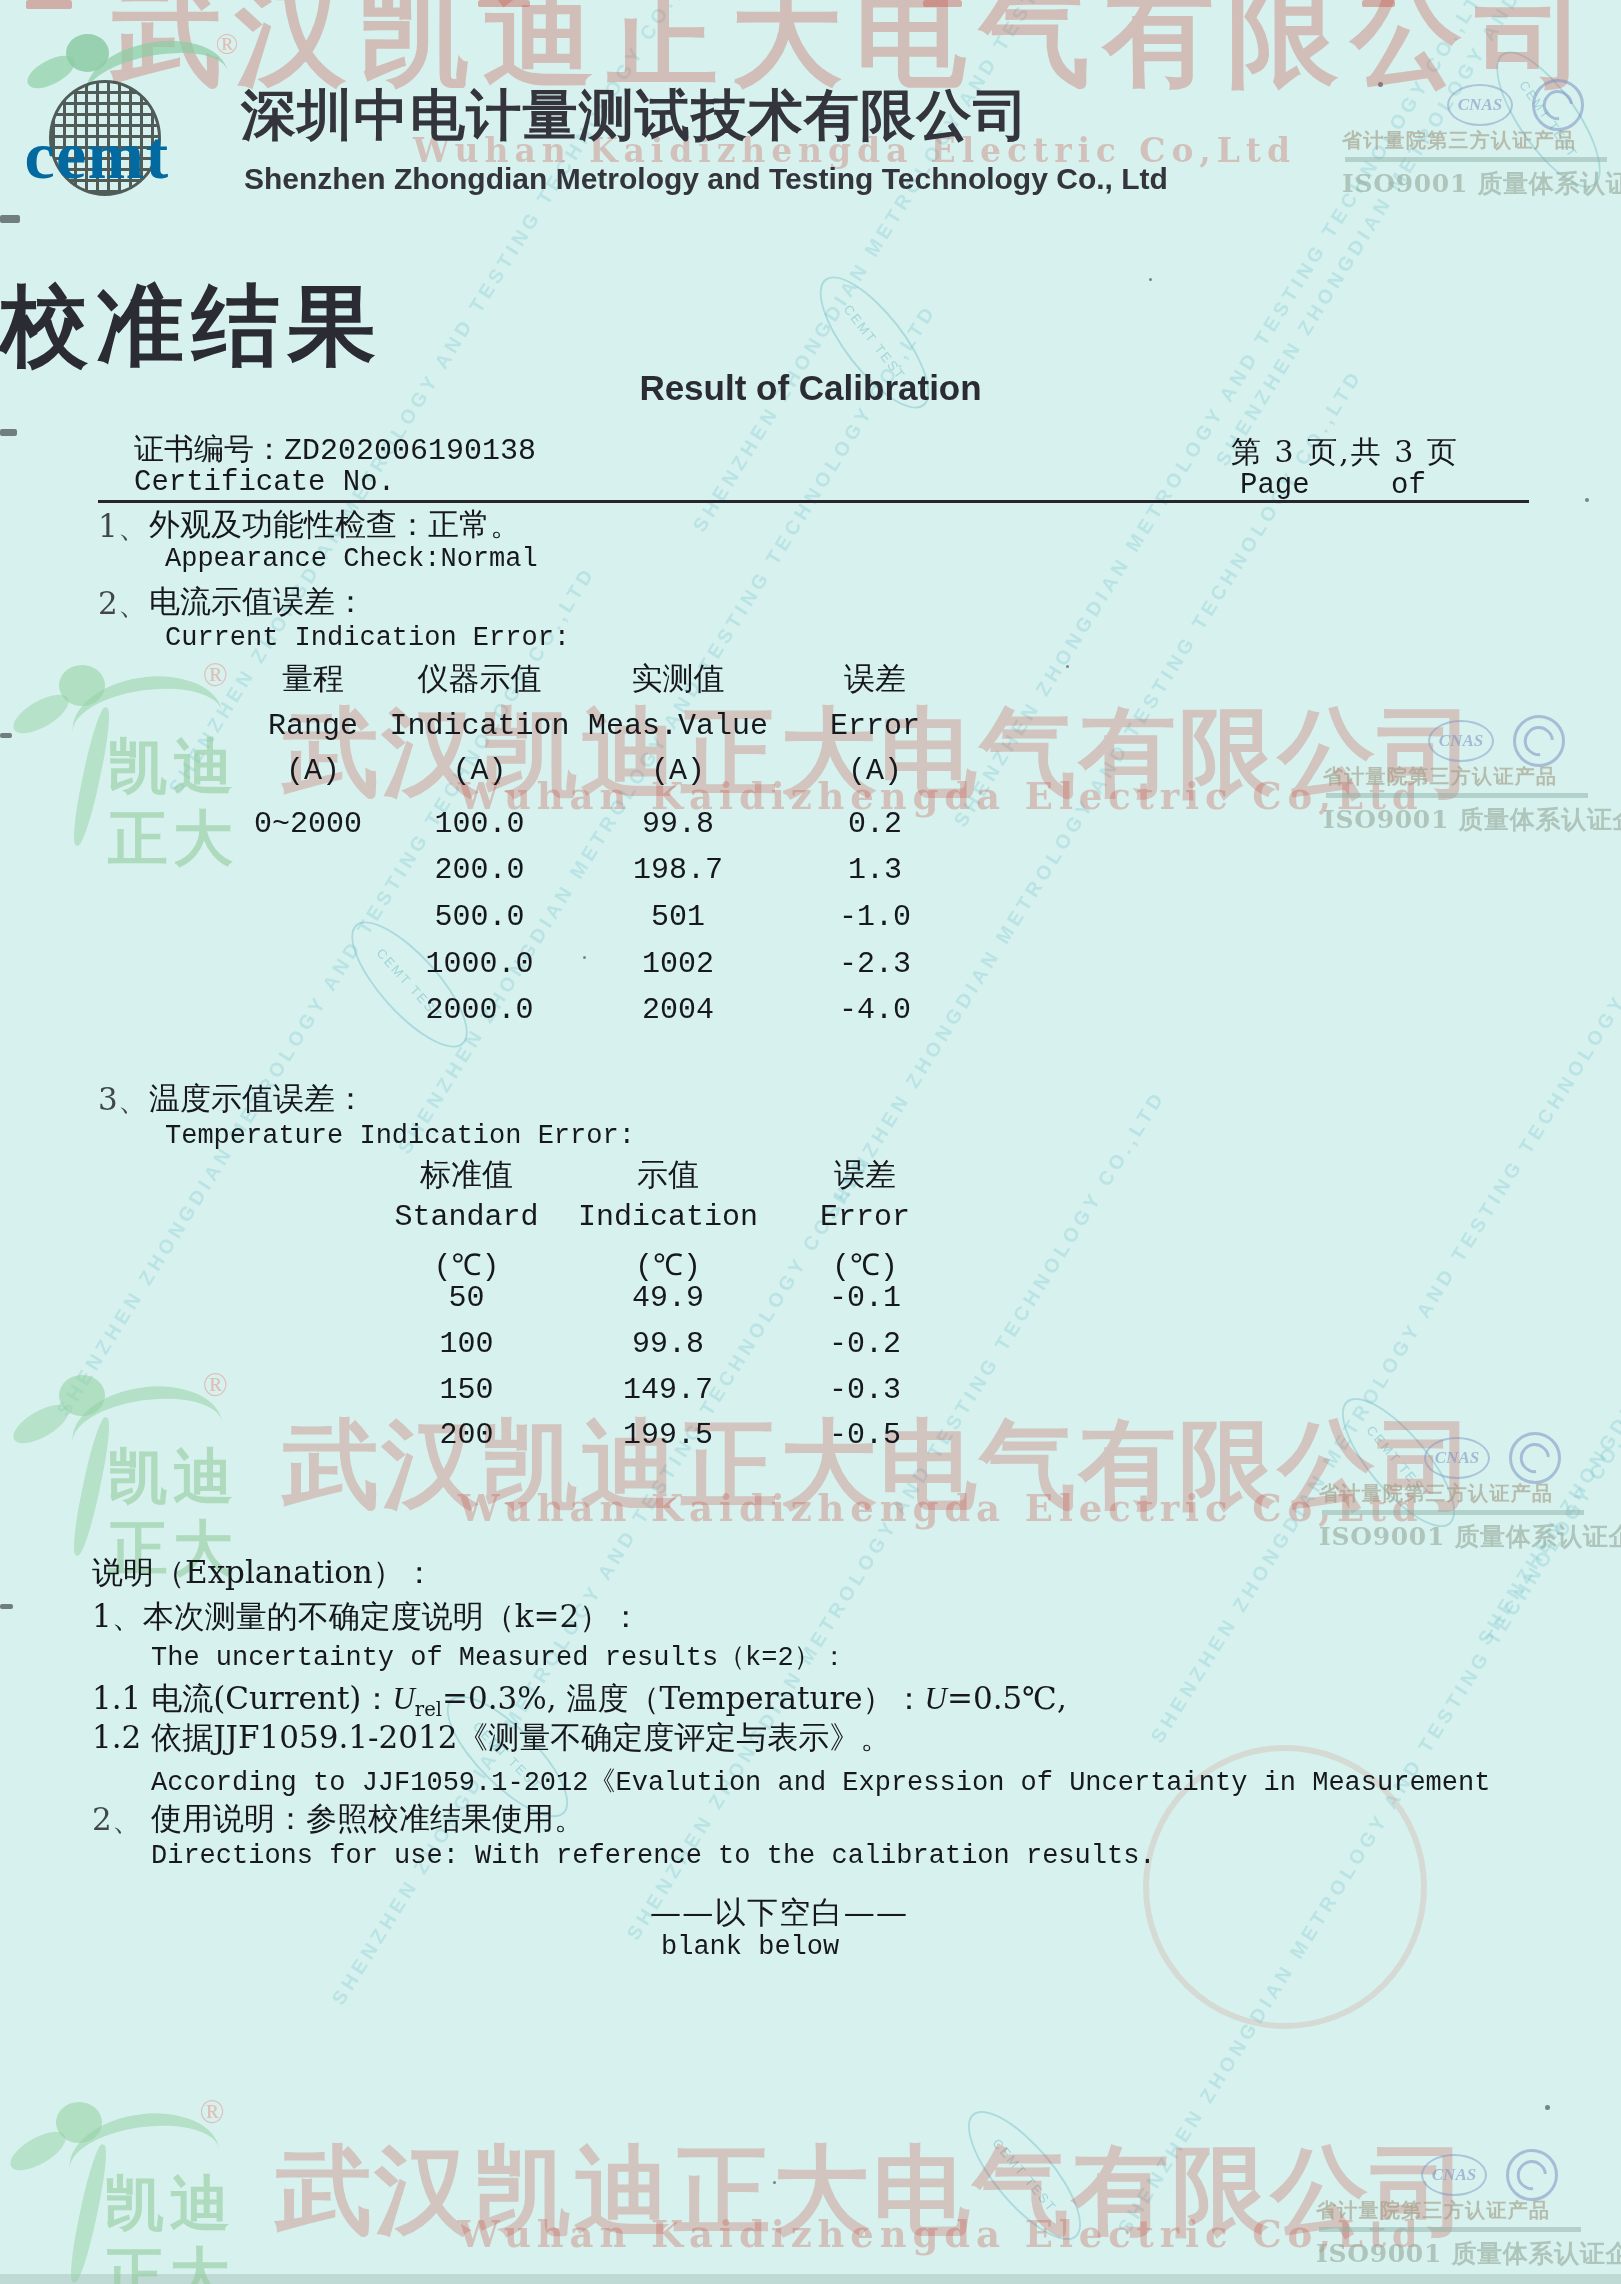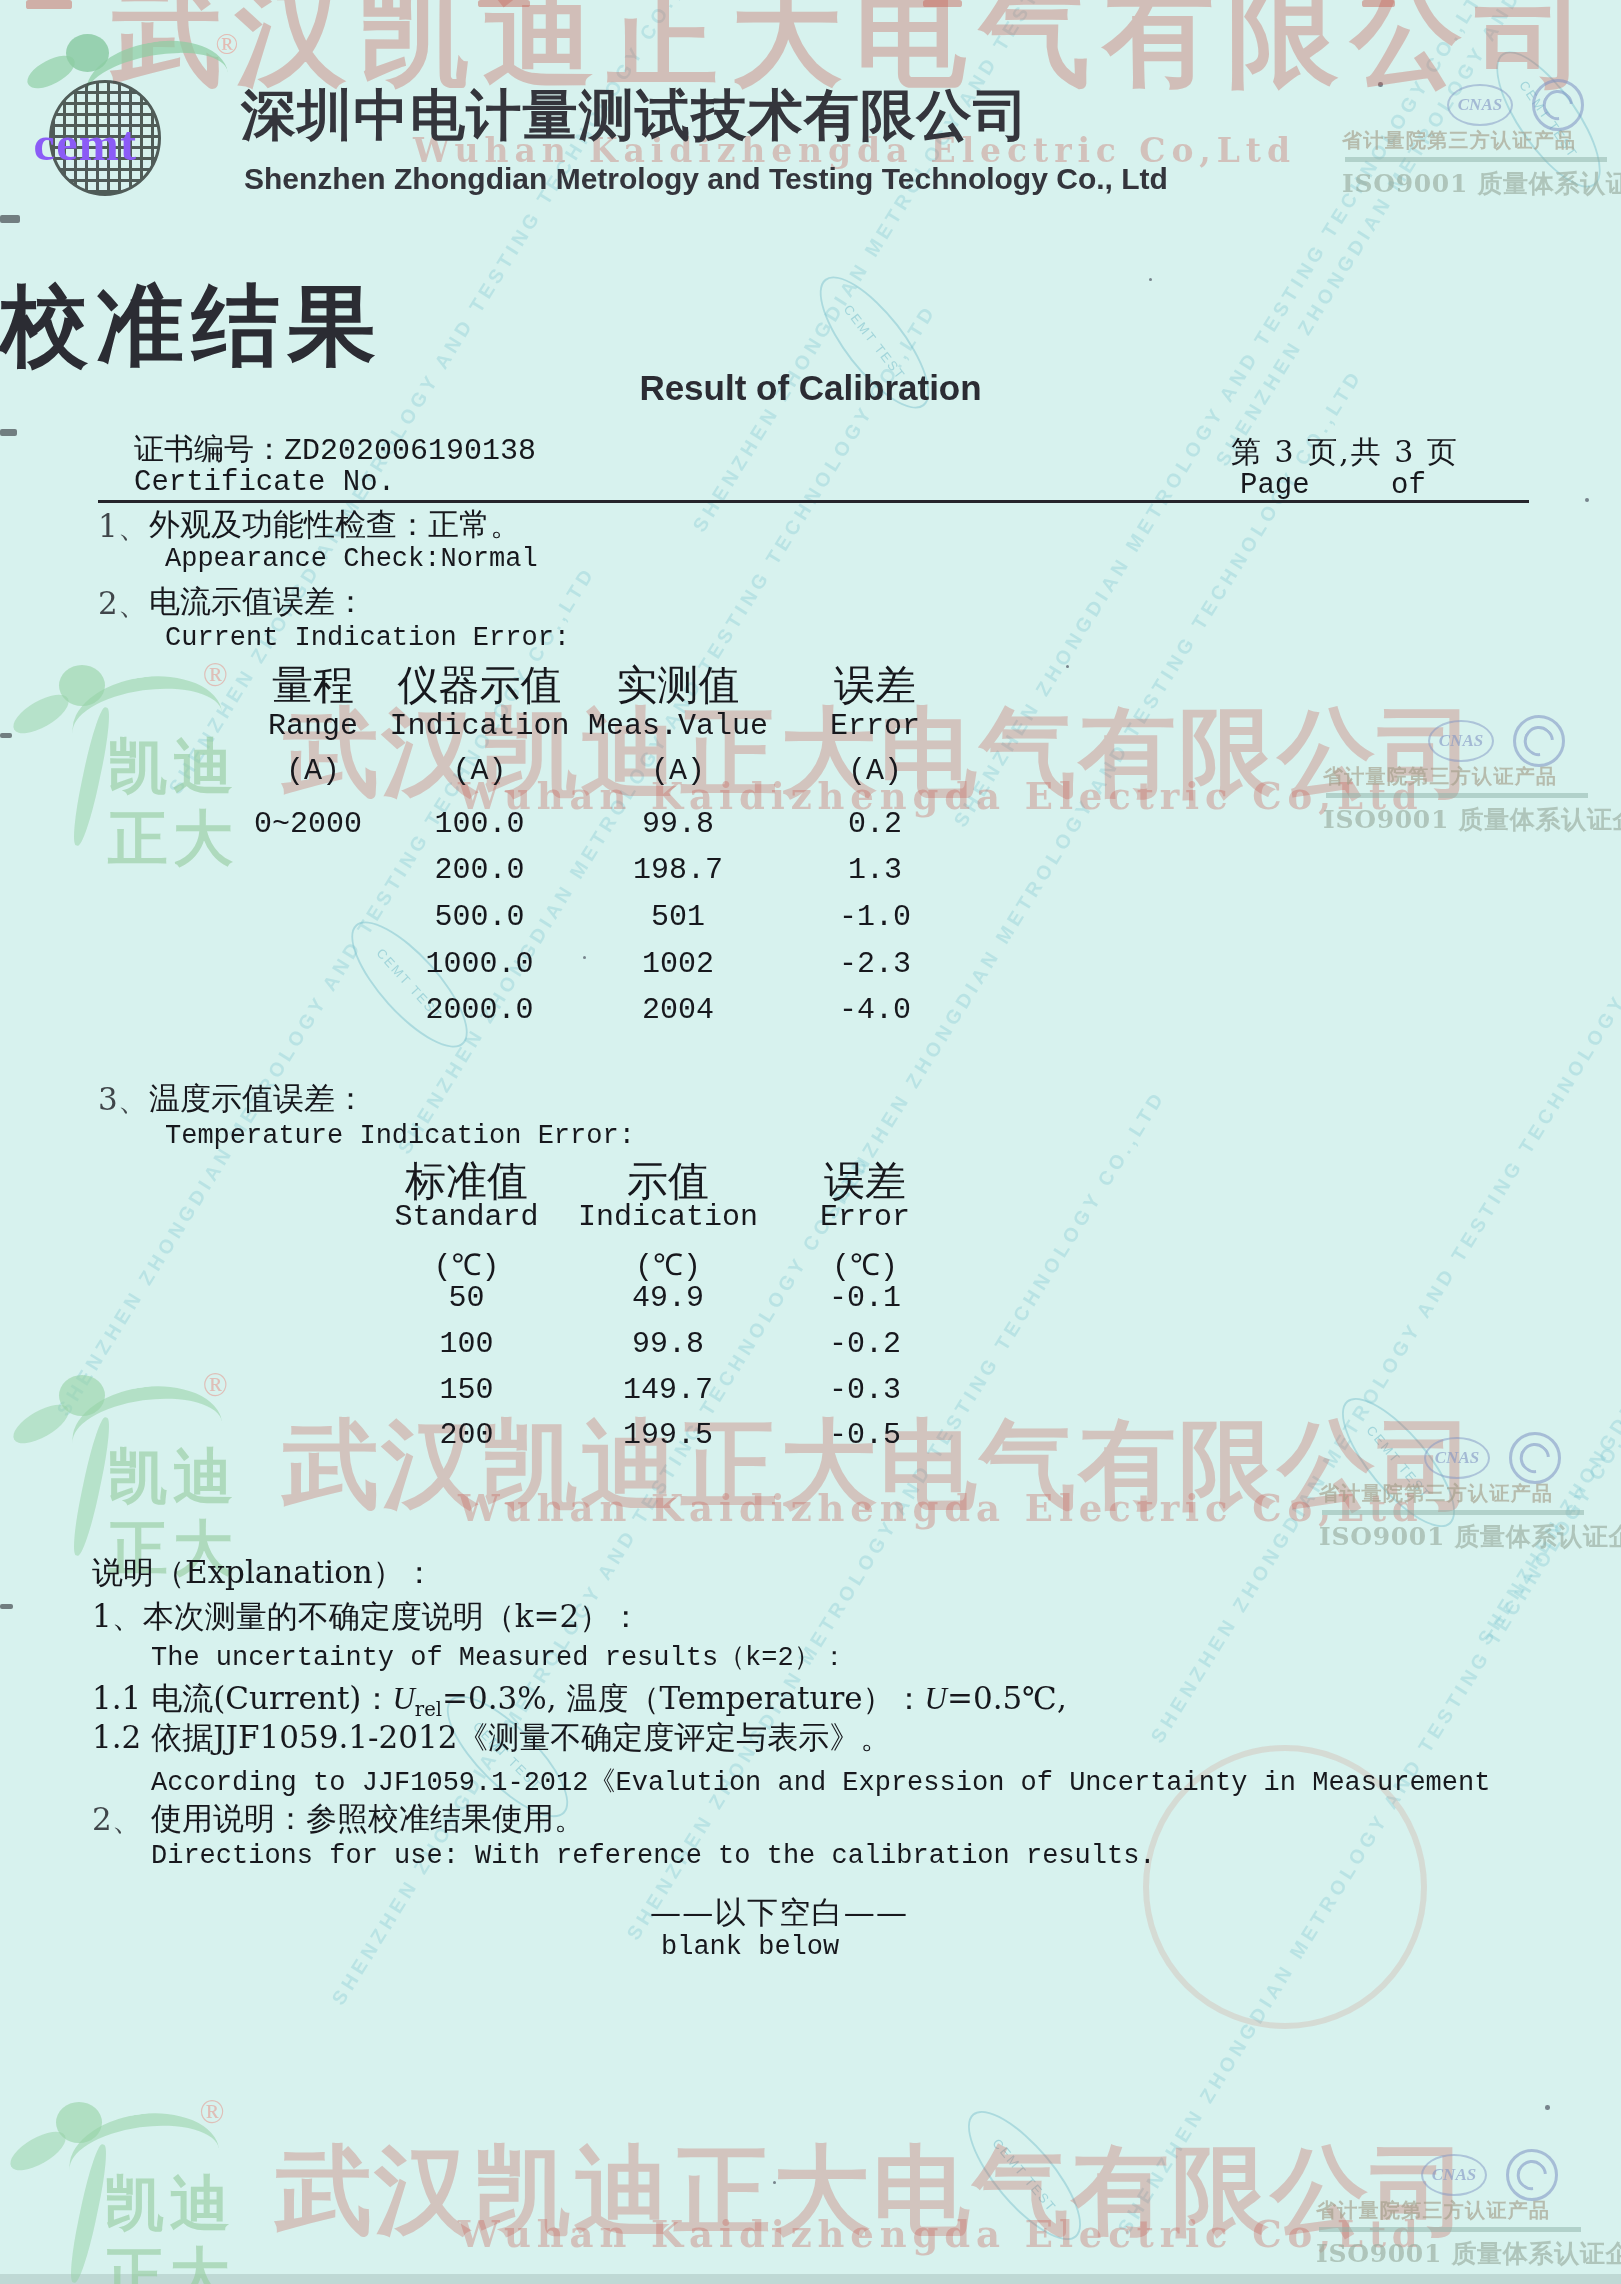--- a/index.html
+++ b/index.html
@@ -77,43 +77,43 @@
   .lg-arc{position:absolute;left:65px;top:16.4px;width:144px;height:72px;border-top:13px solid rgba(140,205,162,0.7);border-radius:50%;transform:rotate(-10deg);}
   .lg-leaf{position:absolute;left:5.2px;top:34px;width:52px;height:23.6px;border-radius:50%;background:rgba(140,205,162,0.65);transform:rotate(-28deg);}
   .lg-grid{
     position:absolute;left:29.5px;top:54px;width:106px;height:110px;border-radius:50%;
     border:3.3px solid #39423f;opacity:0.85;
     background:
       repeating-linear-gradient(0deg,#39423f 0 2.6px,transparent 2.6px 11px),
       repeating-linear-gradient(90deg,#39423f 0 2.6px,transparent 2.6px 11px);
   }
   .lg-cemt{
-    position:absolute;left:14px;top:90px;font-family:"Liberation Serif",serif;font-weight:bold;
-    font-size:48px;color:#8b5cf6;letter-spacing:1.3px;z-index:3;
+    position:absolute;left:5px;top:90px;font-family:"Liberation Serif",serif;font-weight:bold;
+    font-size:68px;color:#0369a1;letter-spacing:1.3px;z-index:3;
   }
   .lg-reg{position:absolute;left:196px;top:1.3px;font-size:30px;color:rgba(235,150,140,0.6);font-family:"Liberation Serif",serif;}
   .company-cn{position:absolute;left:241px;top:79px;font-size:55px;font-weight:bold;letter-spacing:1.3px;color:#34353c;white-space:nowrap;}
   .company-en{position:absolute;left:244px;top:162px;font-size:30px;font-weight:bold;color:#34353c;white-space:nowrap;}
 
   
   .doc-title-cn{position:absolute;left:0;top:267px;width:1621px;text-align:left;font-size:88px;font-weight:bold;letter-spacing:7.9px;color:#2b2c33;font-family:"DejaVu Sans","Liberation Sans",sans-serif;}
   .doc-title-en{position:absolute;left:0;top:368px;width:1621px;text-align:center;font-size:35px;font-weight:bold;color:#2b2c33;}
   .cert-label-cn{position:absolute;left:134px;top:429px;font-size:30px;color:#17181d;}
   .cert-label-en{position:absolute;left:134px;top:466px;font-size:29px;color:#17181d;}
   .page-cn{position:absolute;left:1231px;top:432px;font-size:30px;color:#17181d;letter-spacing:2px;}
   .page-en{position:absolute;left:1240px;top:469px;font-size:29px;color:#17181d;}
   .page-of{position:absolute;left:1391px;top:469px;font-size:29px;color:#17181d;}
   .head-rule{position:absolute;left:98px;top:500px;width:1431px;height:2.6px;background:#26262c;}
 
   
   .item-num{position:absolute;font-size:31px;color:#1b1c22;opacity:0.8;}
   .body-cn{position:absolute;font-size:31px;color:#17181d;white-space:nowrap;}
   .body-en{position:absolute;font-size:27px;color:#17181d;white-space:nowrap;}
   .cell{position:absolute;text-align:center;font-size:30px;color:#17181d;white-space:nowrap;}
-  .cell.cnh{font-size:41px;}
+  .cell.cnh{font-size:31px;}
   .u-ital{font-style:italic;font-family:"Liberation Serif",serif;}
   sub.rel{font-size:19.6px;}
 </style>
 </head>
 <body>
 
 <div id="page">
 
   <div>
     <span class="sec-strip" style="left:164px;top:786px">SHENZHEN ZHONGDIAN METROLOGY AND TESTING TECHNOLOGY CO.,LTD</span>

